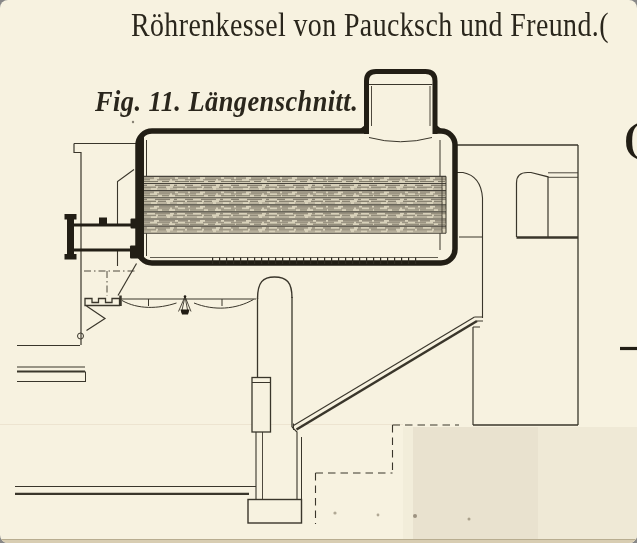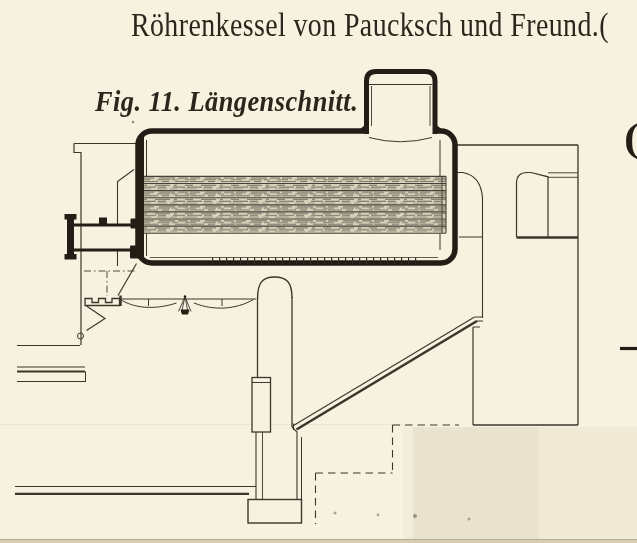--- a/index.html
+++ b/index.html
@@ -1,21 +1,21 @@
 <!DOCTYPE html>
 <html style="--paper: #f7f2e0; --paper-patch: #e9e2cf; --paper-patch-light: #efe9d6; --ink: #221e15; --line: #3a362b; --hatch-base: #d8d1ba;"><head>
 <meta charset="utf-8">
 <style>
   :root{
     --paper:#f7f2e0; --paper-patch:#e9e2cf; --paper-patch-light:#efe9d6;
     --ink:#221e15; --line:#3a362b; --hatch-base:#d8d1ba;
   }
   html,body{margin:0;padding:0;background:#888;}
   .page{position:relative;width:637px;height:543px;overflow:hidden;
-        background:var(--paper);font-family:"Liberation Serif",serif;}
+        background:var(--paper);font-family:"Liberation Serif",serif;border-radius:8px;}
   svg{position:absolute;left:0;top:0;}
   .ln{stroke:var(--line);fill:none;stroke-linecap:butt;}
   .thick{stroke:var(--ink);fill:none;}
   .fillink{fill:var(--ink);stroke:none;}
   .fillpaper{fill:var(--paper);}
   .dash{stroke:var(--line);fill:none;stroke-dasharray:7.5 5;}
   .dashdot{stroke:var(--line);fill:none;stroke-dasharray:7 3 1.5 3;}
   .title{position:absolute;left:131px;top:6px;white-space:nowrap;
          font-size:34px;color:#2a261c;transform:scaleX(.82);transform-origin:left top;
          letter-spacing:.5px;}

